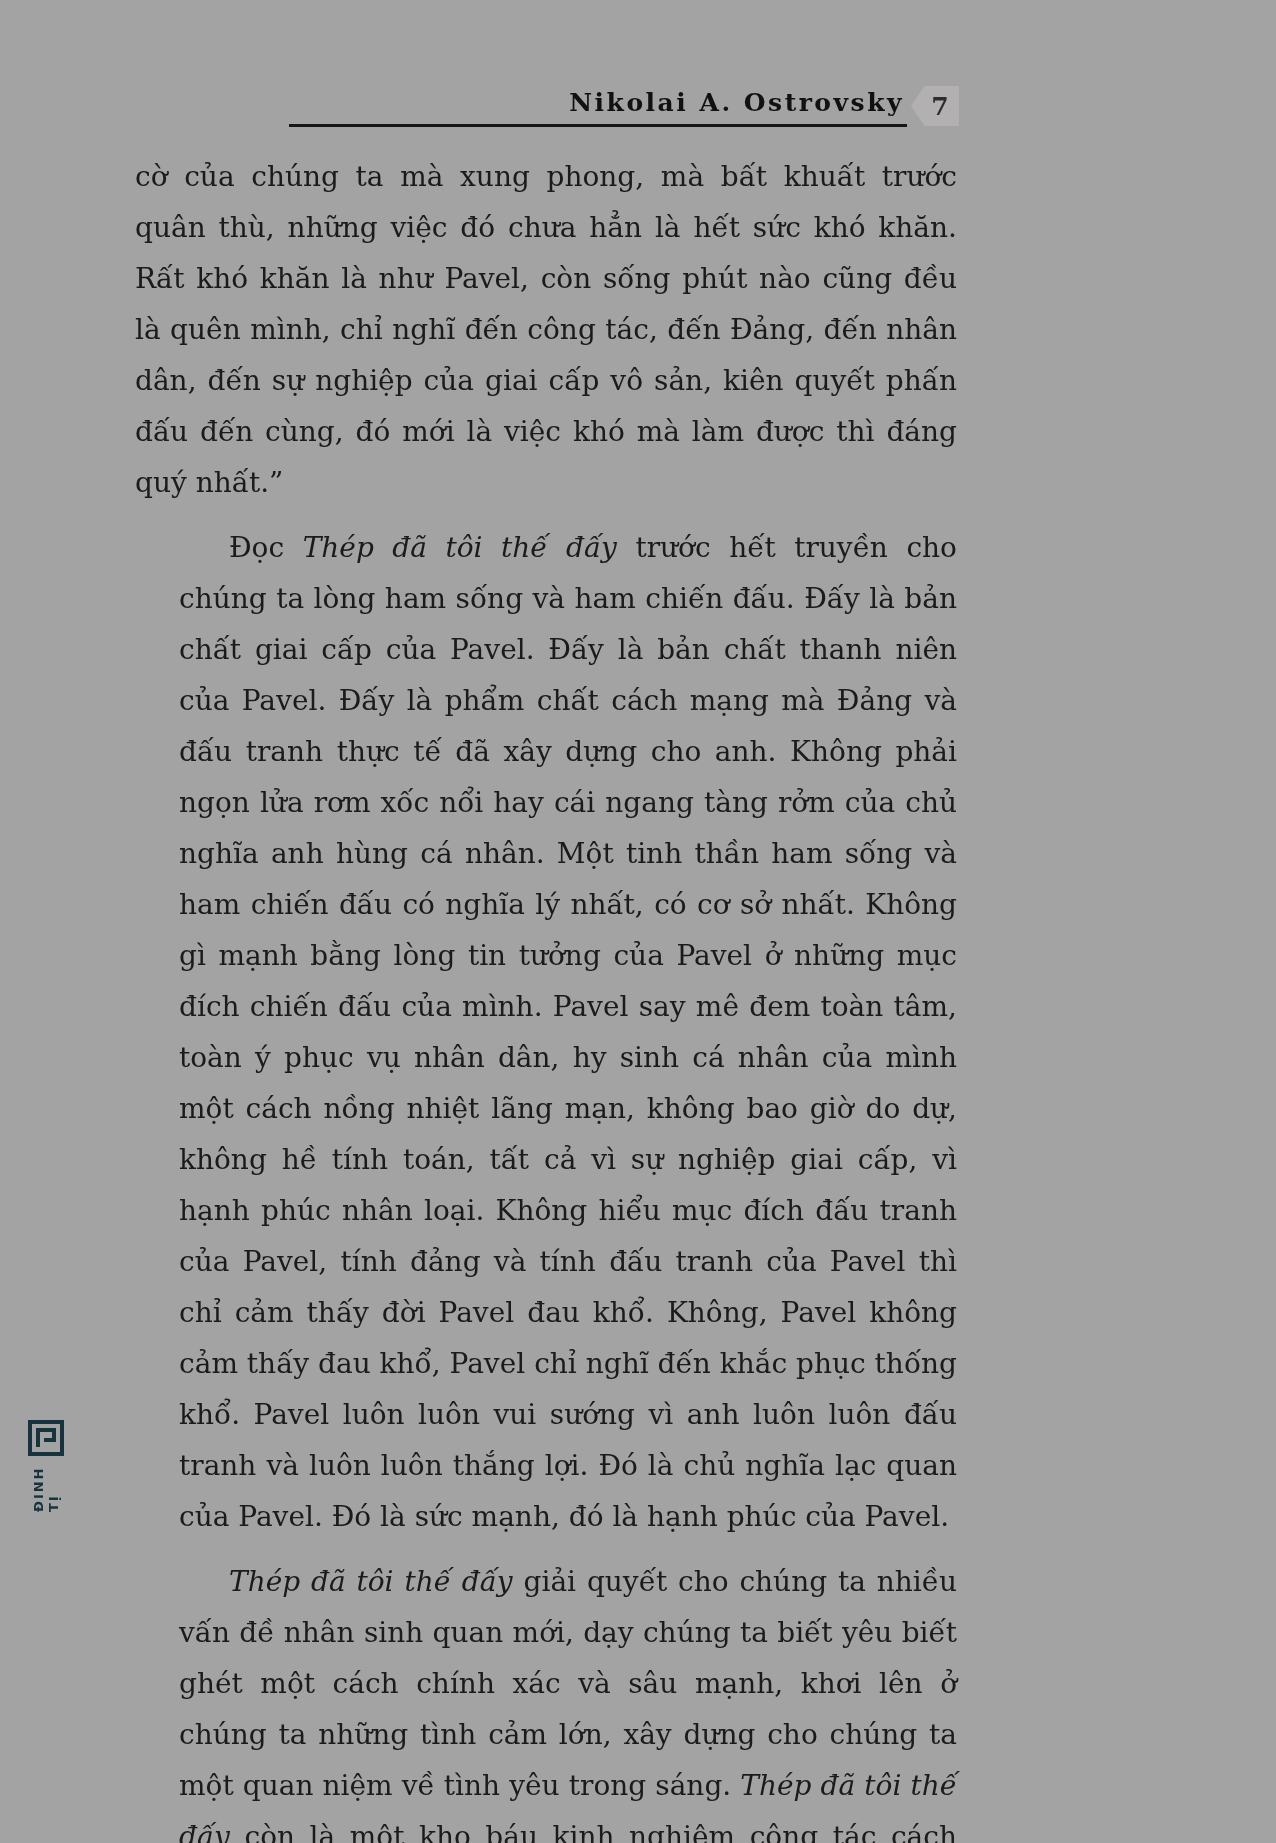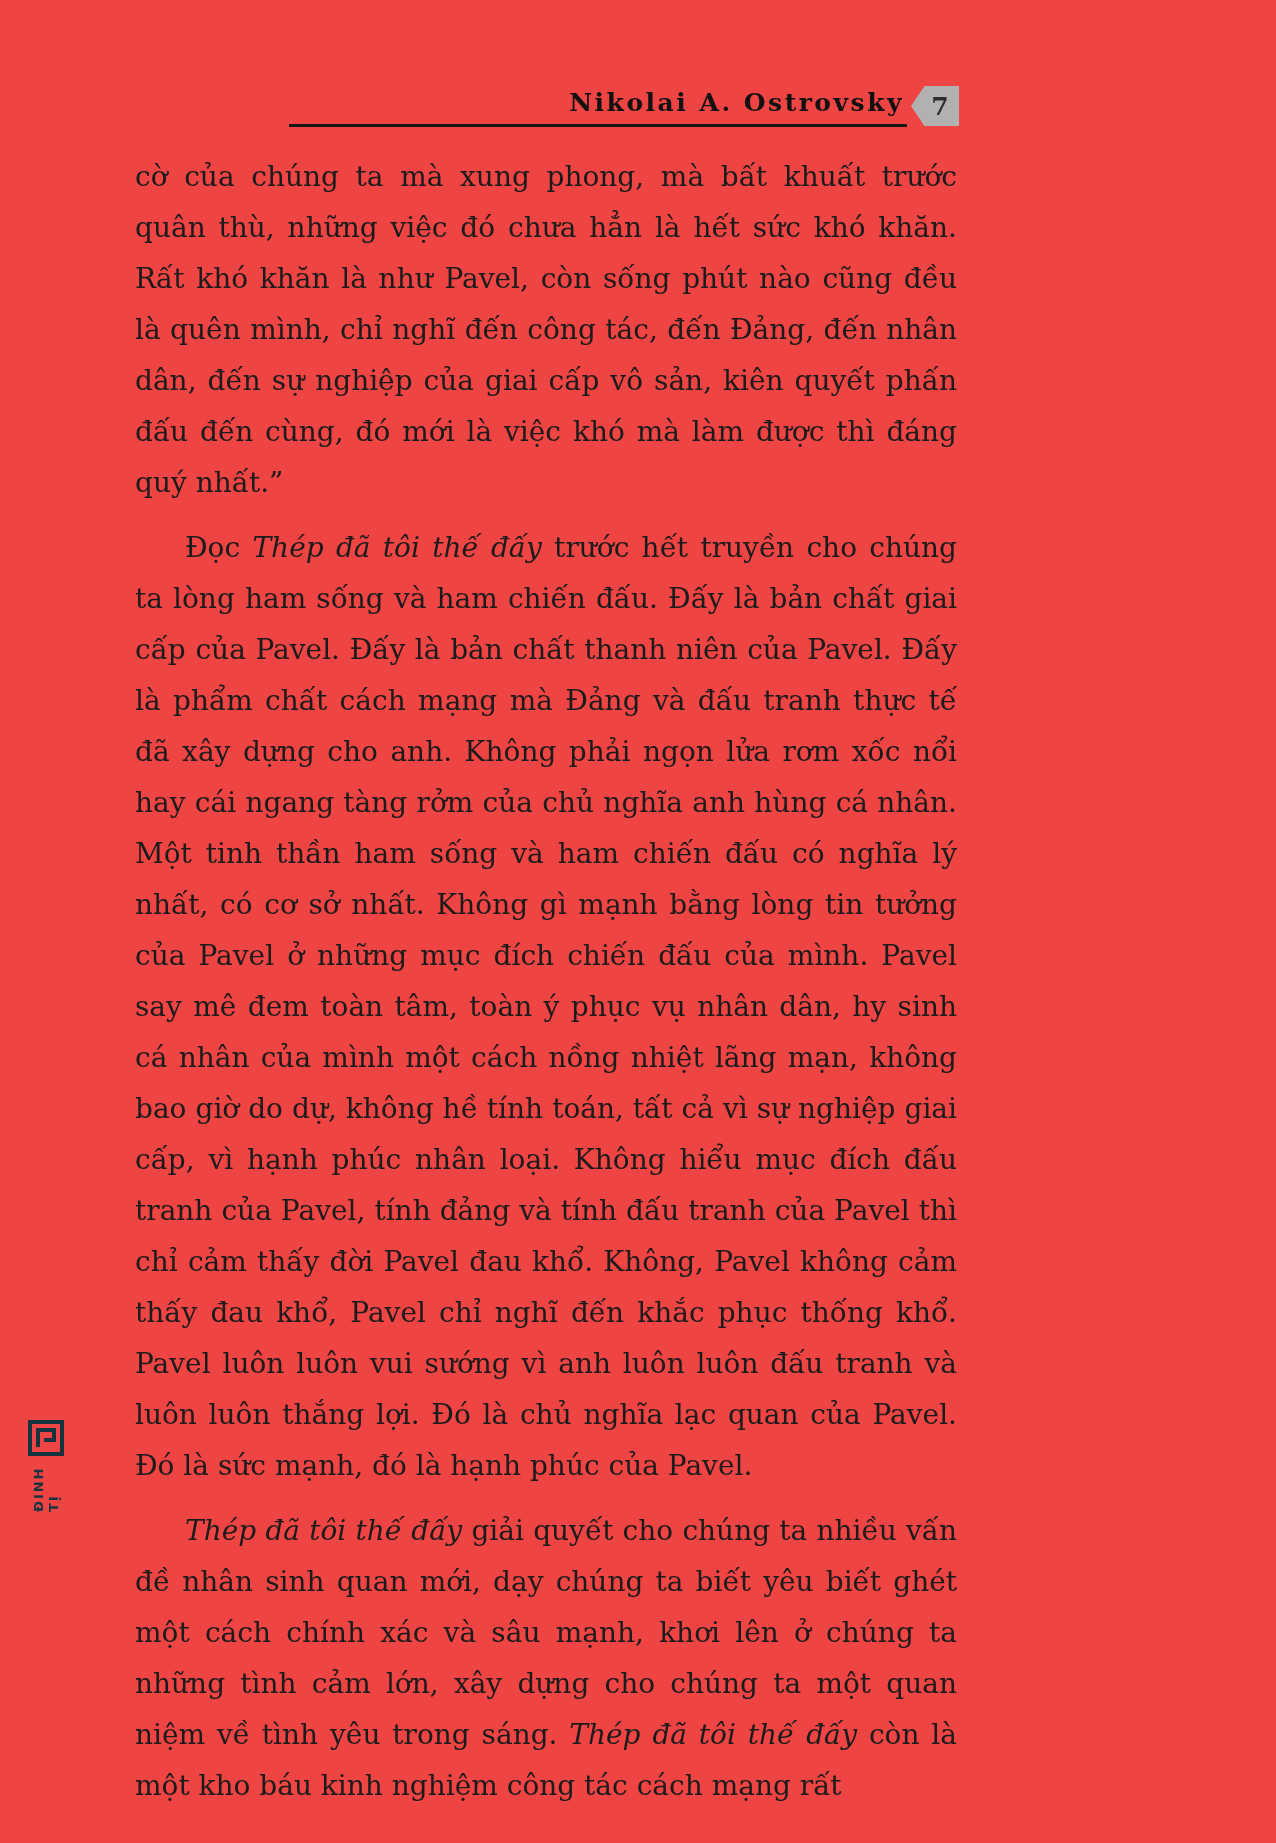--- a/index.html
+++ b/index.html
@@ -1,21 +1,21 @@
 <!DOCTYPE html>
 <html><head>
 <meta charset="utf-8">
 <style>
   * { margin: 0; padding: 0; box-sizing: border-box; }
   html, body { background: #ffffff; }
   .page {
     position: relative;
     width: 1276px;
     height: 1843px;
-    background: #ef4444;
+    background: #a3a3a3;
     overflow: hidden;
     font-family: "DejaVu Serif", serif;
     color: #1b1b1b;
   }
 
   
   .author {
     position: absolute;
     top: 88px;
     right: 372px;
@@ -56,21 +56,21 @@
   .text-block {
     position: absolute;
     top: 151px;
     left: 135px;
     width: 822px;
     font-size: 28px;
     line-height: 51px;
     text-align: justify;
   }
   .para { margin: 0 0 14px 0; }
-  .para.indent { text-indent: 50px; }
+  .para.indent { text-indent: 50px; margin-left: 44px; }
   .it { font-style: italic; }
 
   
   .publisher-logo {
     position: absolute;
     left: 26px;
     top: 1420px;
     width: 40px;
     display: flex;
     flex-direction: column;

